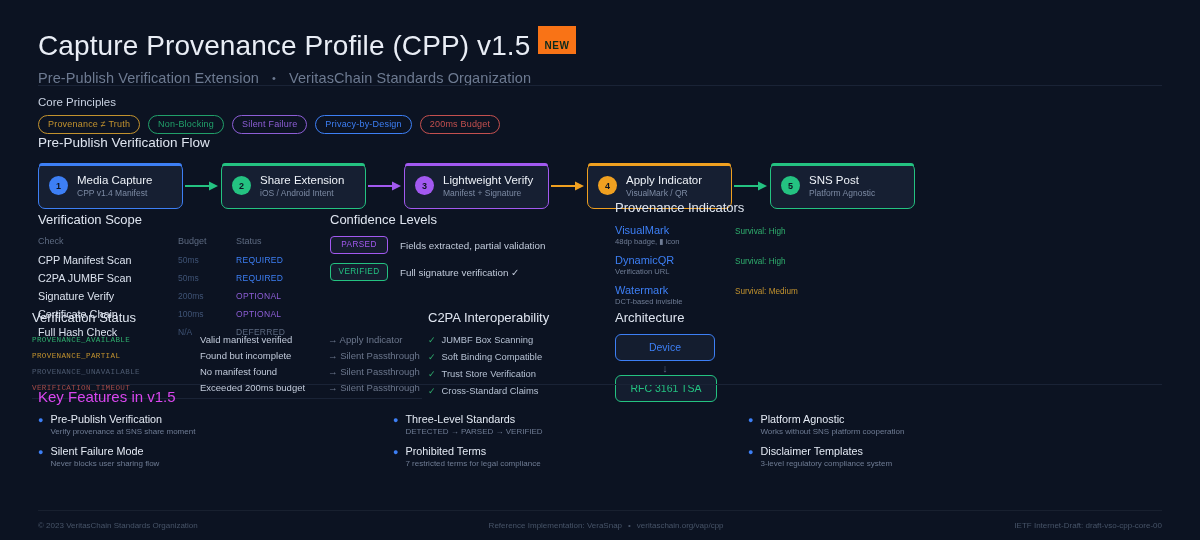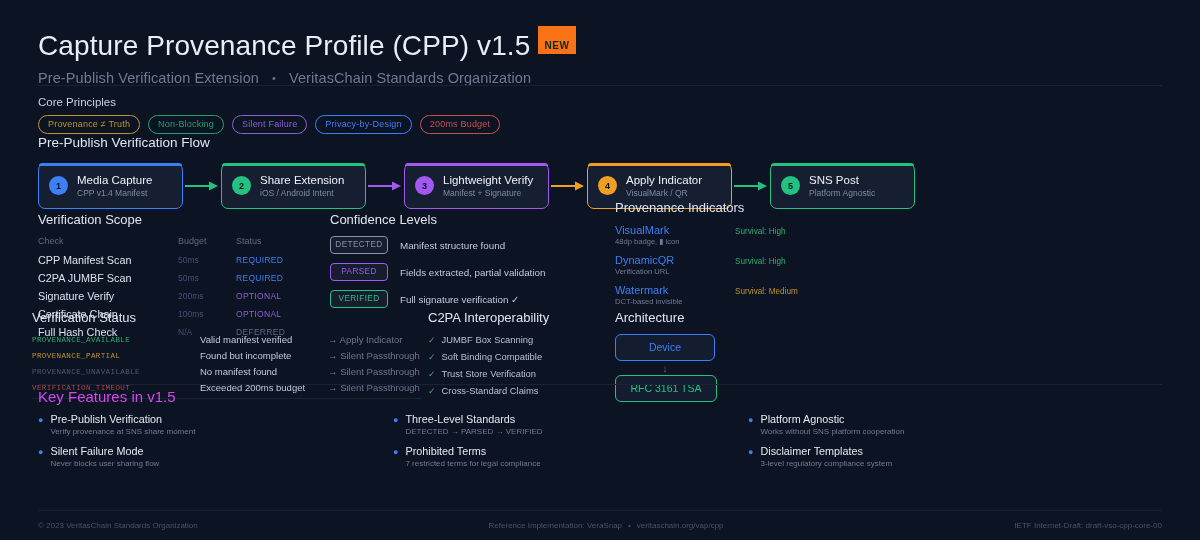--- a/index.html
+++ b/index.html
@@ -292,24 +292,20 @@
           <span class="vs-act">→ Silent Passthrough</span>
         </div>
       </div>
     <div class="vs-rule"></div>
   </div>
 
   <div class="conf">
     <div class="col-title">Confidence Levels</div>
     <div id="conf-rows">
         <div class="conf-row">
-          <span class="conf-pill" style="color: rgb(136, 148, 171);">DETECTED</span>
-          <span class="conf-desc">Manifest structure found</span>
-        </div>
-        <div class="conf-row">
           <span class="conf-pill" style="color: rgb(162, 89, 240);">PARSED</span>
           <span class="conf-desc">Fields extracted, partial validation</span>
         </div>
         <div class="conf-row">
           <span class="conf-pill" style="color: rgb(36, 194, 129);">VERIFIED</span>
           <span class="conf-desc">Full signature verification ✓</span>
         </div>
       </div>
   </div>
 

